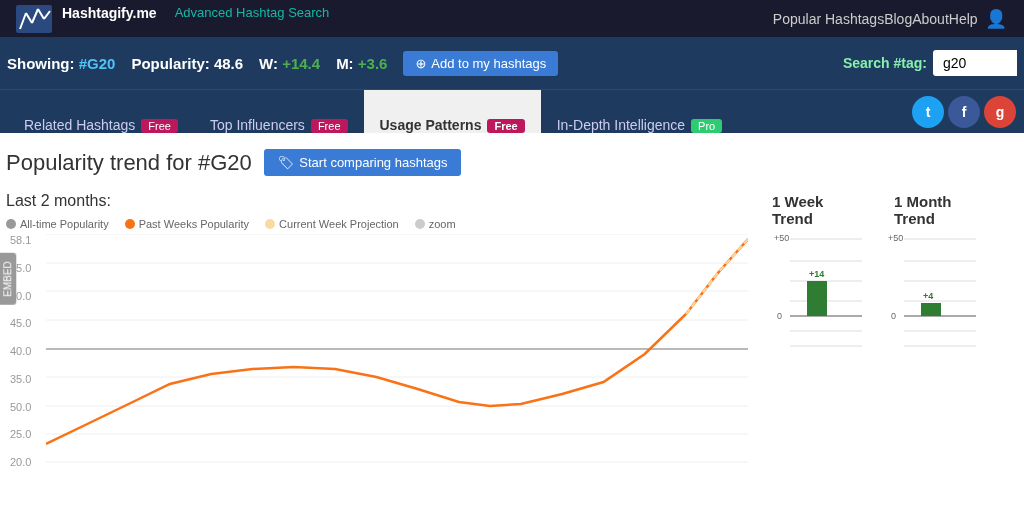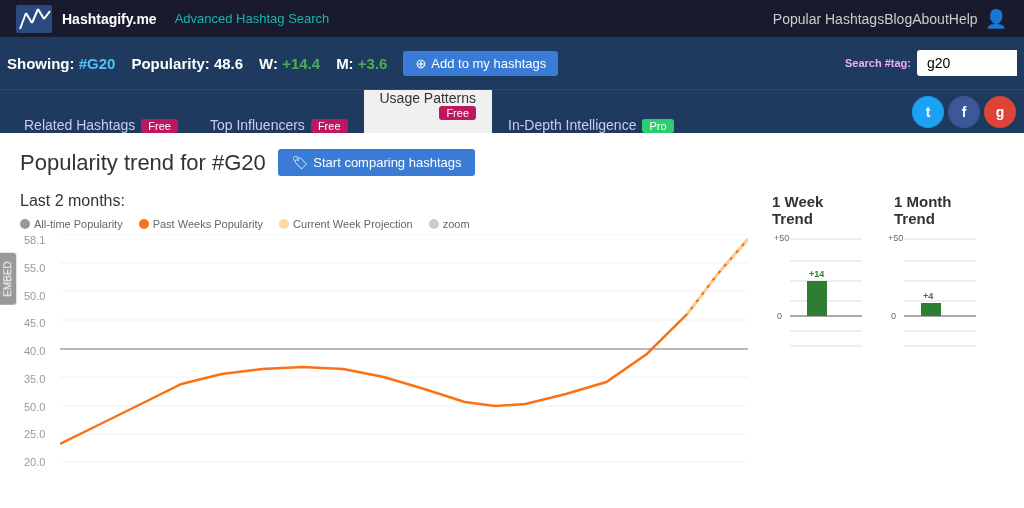--- a/index.html
+++ b/index.html
@@ -8,21 +8,20 @@
     
     .top-nav {
       background: #1a1a2e;
       display: flex;
       align-items: center;
       padding: 0 16px;
       height: 37px;
     }
     .logo-area {
       display: flex;
-      align-items: center;
       gap: 10px;
       flex: 1;
     }
     .logo-icon {
       width: 36px;
       height: 28px;
     }
     .site-name {
       color: #fff;
       font-size: 14px;
@@ -82,32 +81,32 @@
       align-items: center;
       gap: 5px;
     }
     .search-area {
       margin-left: auto;
       display: flex;
       align-items: center;
       gap: 6px;
     }
     .search-label {
-      color: #f0abfc;
-      font-size: 11px;
+      color: #86efac;
+      font-size: 14px;
       font-weight: bold;
       text-align: right;
     }
     .search-input {
       background: #fff;
       border: none;
       border-radius: 3px 0 0 3px;
       padding: 5px 10px;
       font-size: 14px;
-      width: 100px;
+      width: 84px;
       outline: none;
     }
 
     
     .tab-bar {
       background: #1e3a5f;
       display: flex;
       align-items: stretch;
       padding: 0 0 0 8px;
       height: 44px;
@@ -124,22 +123,21 @@
       font-size: 14px;
       cursor: pointer;
       color: #cce;
       background: transparent;
       border: none;
       white-space: nowrap;
     }
     .tab-item.active {
       background: #f0f0f0;
       color: #333;
-      font-weight: normal;
-      flex-direction: column;
+      font-weight: bold;
     }
     .tab-badge {
       margin-left: 6px;
       background: #be185d;
       color: #fff;
       font-size: 11px;
       padding: 1px 7px;
       border-radius: 3px;
     }
     .tab-badge.pro {
@@ -164,24 +162,23 @@
       font-weight: bold;
       color: #fff;
       font-size: 14px;
     }
     .social-twitter { background: #1da1f2; }
     .social-facebook { background: #3b5998; }
     .social-google { background: #db4437; }
 
     
     .main-content {
-      padding: 16px 16px 0 0;
+      padding: 16px 16px 0 6px;
       display: flex;
       gap: 0;
-      margin-left: 20px;
     }
     .left-panel {
       flex: 1;
     }
     .right-panel {
       width: 260px;
       flex-shrink: 0;
       padding-left: 24px;
     }
 

